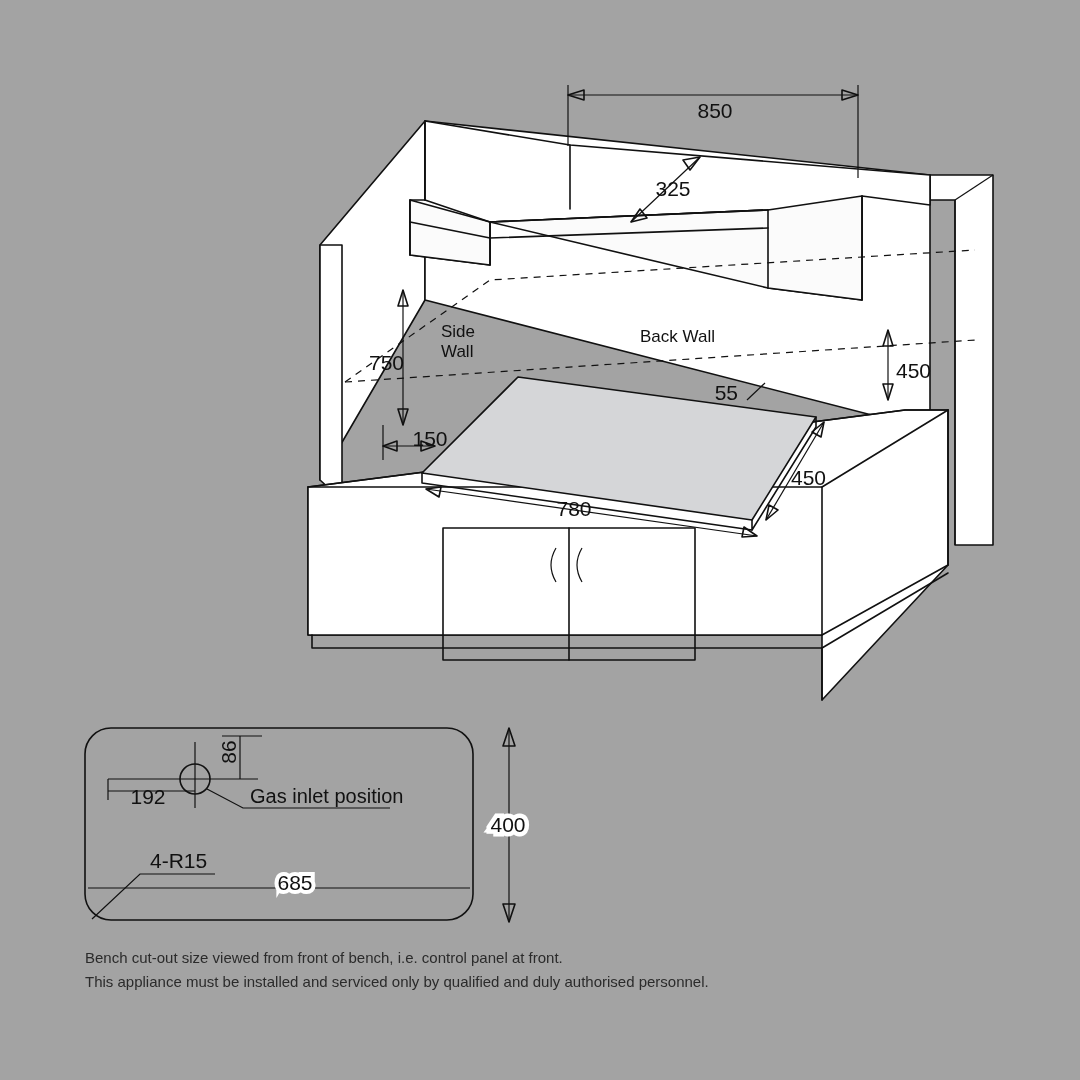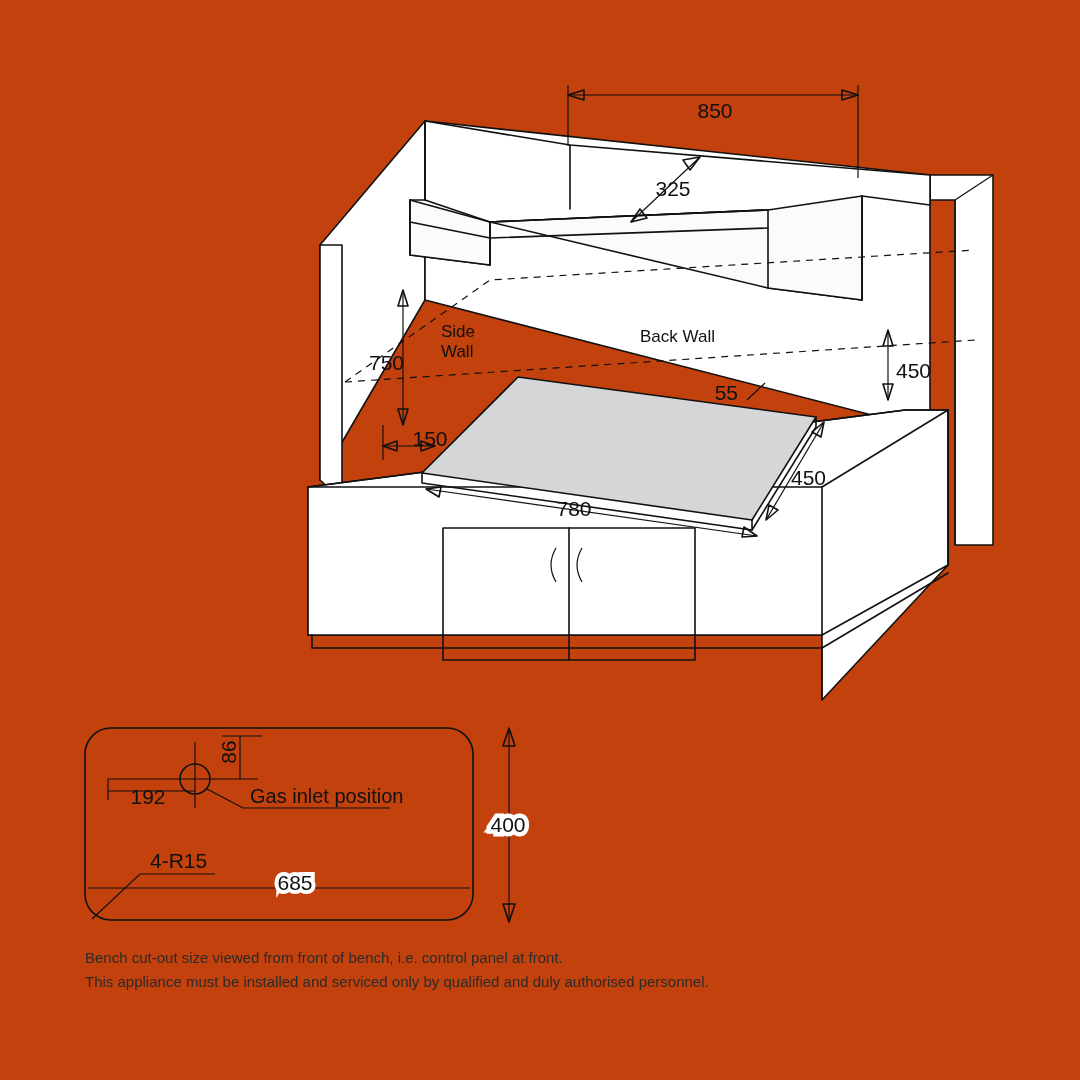--- a/index.html
+++ b/index.html
@@ -4,21 +4,21 @@
 <style>
   html, body {
     margin: 0;
     padding: 0;
     background: #ffffff;
   }
   #page {
     position: relative;
     width: 1080px;
     height: 1080px;
-    background: #c2410c;
+    background: #a3a3a3;
     font-family: "Liberation Sans", sans-serif;
     overflow: hidden;
     text-decoration: underline;
   }
   #page svg {
     position: absolute;
     left: 0;
     top: 0;
     width: 1080px;
     height: 1080px;

